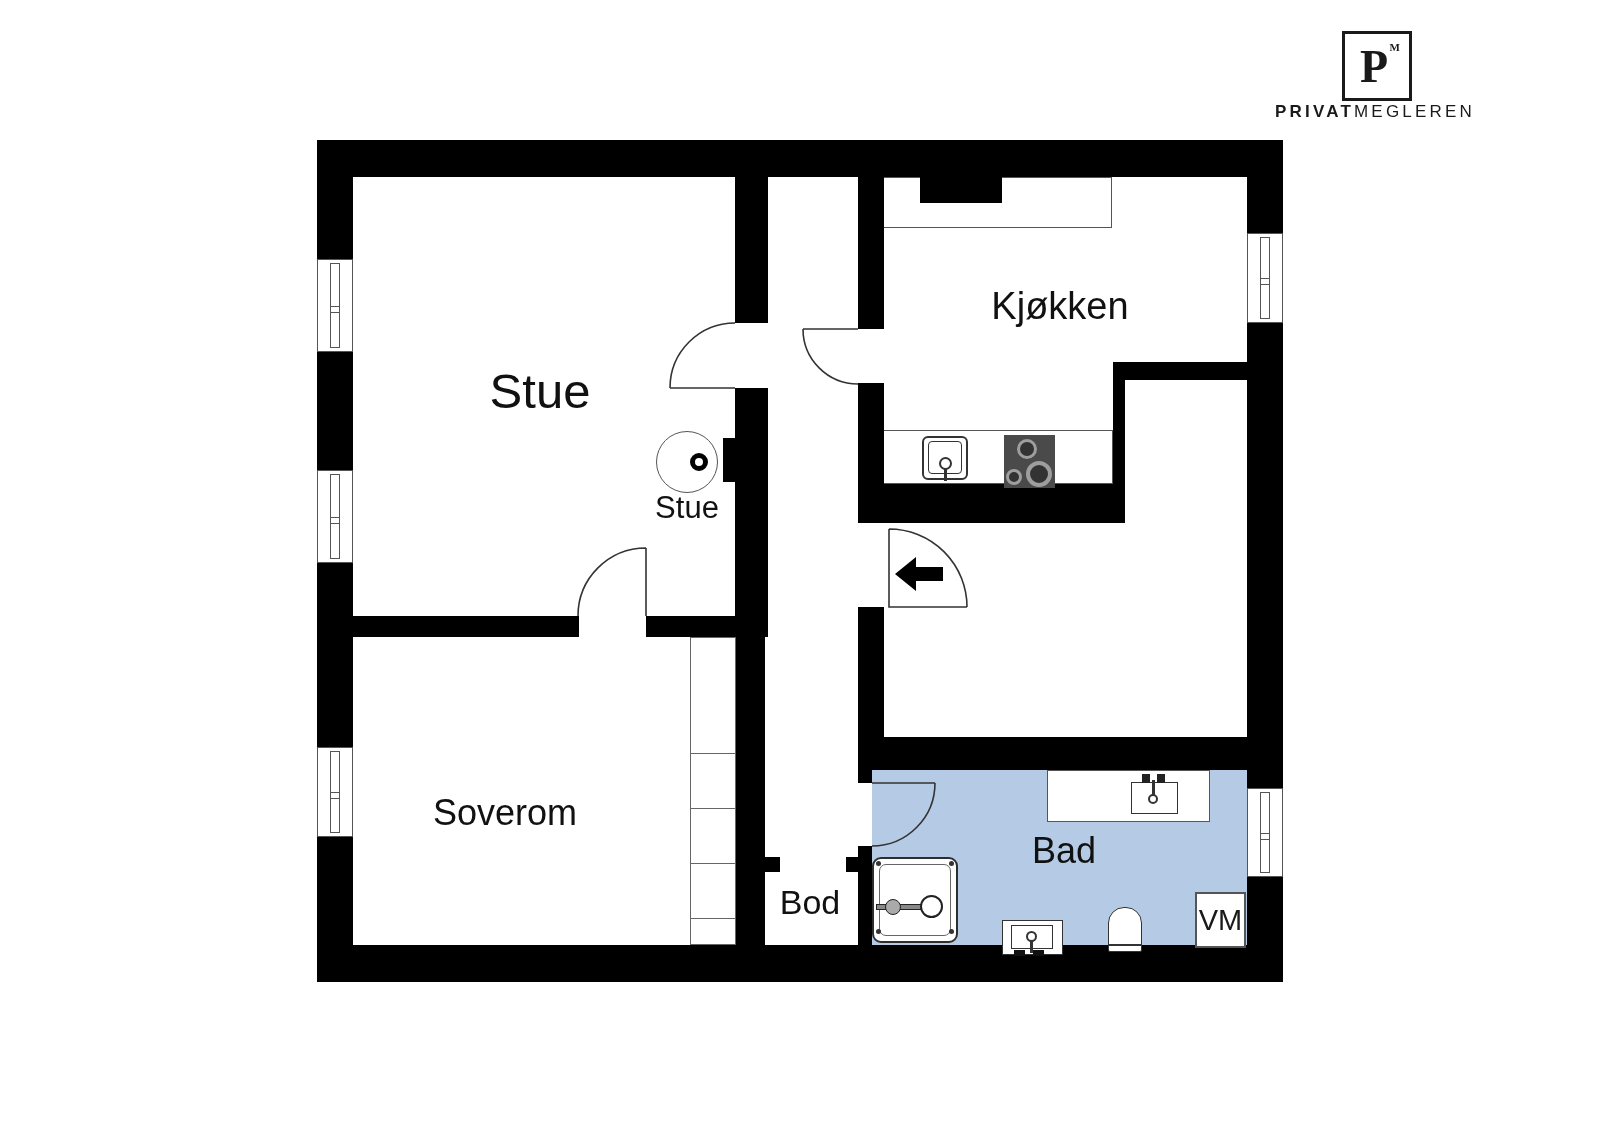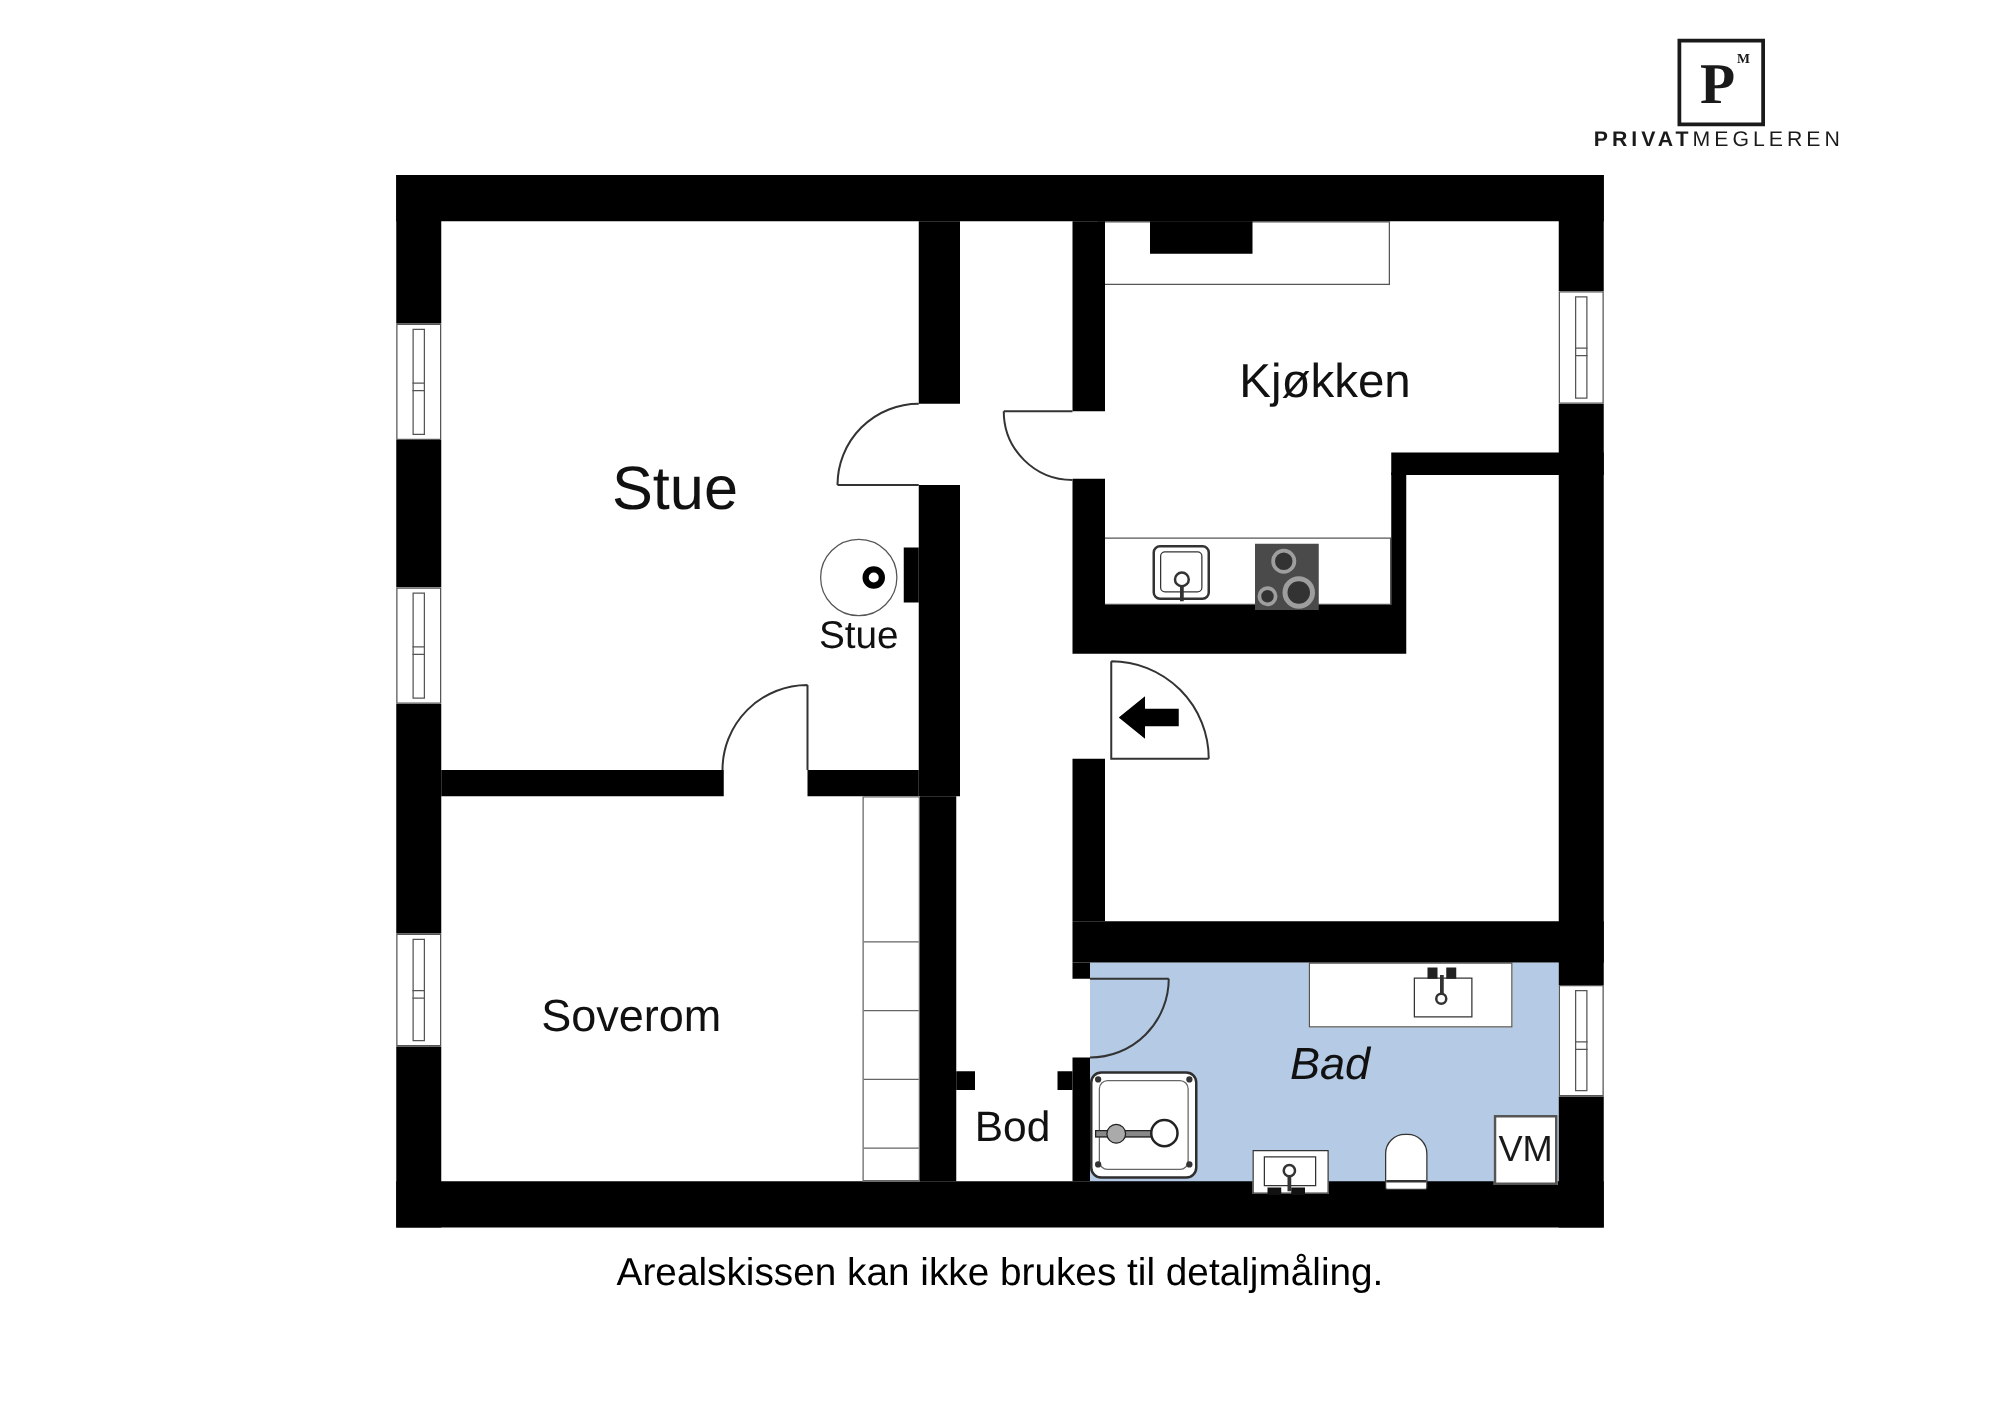--- a/index.html
+++ b/index.html
@@ -150,26 +150,25 @@
       <path d="M889,529 L889,607 L967,607 M889,529 A78,78 0 0 1 967,607"></path>
       <path d="M872,783 L935,783 M935,783 A63,63 0 0 1 872,846"></path>
     </g>
     <path fill="#000" d="M895,574 L916,557 L916,567 L943,567 L943,581 L916,581 L916,591 Z"></path>
   </svg>
 
   <div class="lbl" style="left:540px;top:391px;font-size:49px;text-align:right;">Stue</div>
   <div class="lbl" style="left:1060px;top:306px;font-size:38px;">Kjøkken</div>
   <div class="lbl" style="left:505px;top:786px;font-size:36px;margin-top:27px;">Soverom</div>
   <div class="lbl" style="left:810px;top:902px;font-size:34px;">Bod</div>
-  <div class="lbl" style="left:1064px;top:851px;font-size:36px;font-style:italic;">Bad</div>
+  <div class="lbl" style="left:1064px;top:851px;font-size:36px;">Bad</div>
   <div class="lbl" style="left:687px;top:508px;font-size:31px;">Stue</div>
 
   <div class="logo-box">
     <span class="logo-p">P</span>
     <span class="logo-m">M</span>
   </div>
   <div class="wordmark">
     <span class="b">PRIVAT</span><span class="l">MEGLEREN</span>
   </div>
 
-  <div class="footer-line" style="top:1000px;">Arealskissen kan ikke brukes til detaljmåling.</div>
 
 </div>
 
 </body></html>

